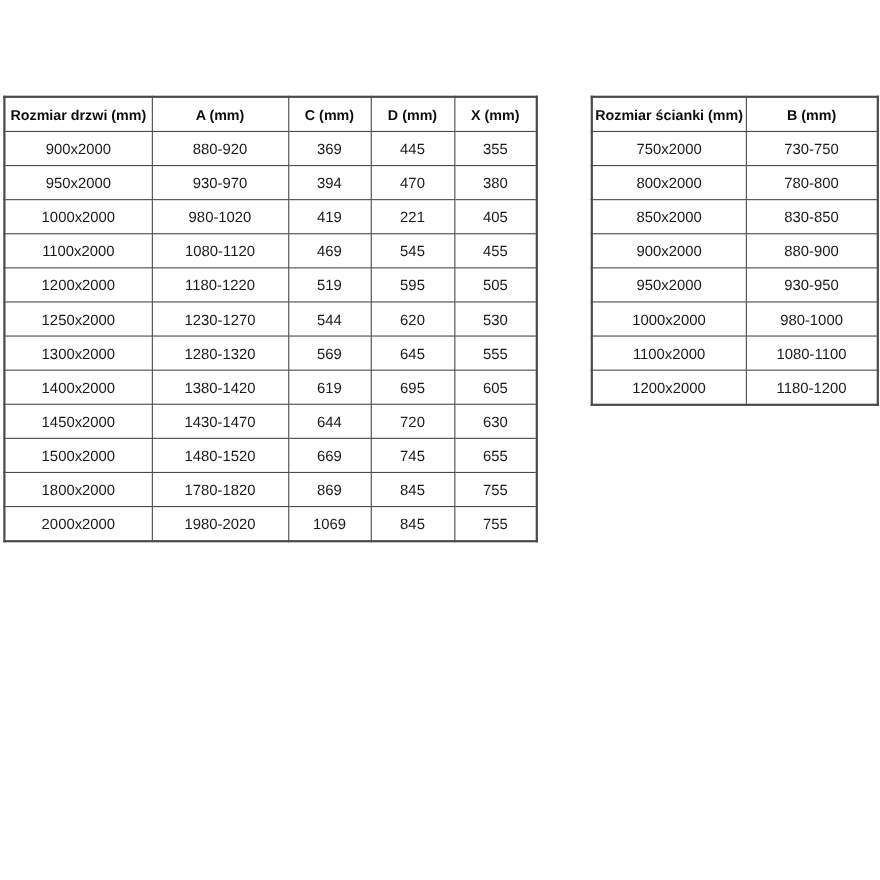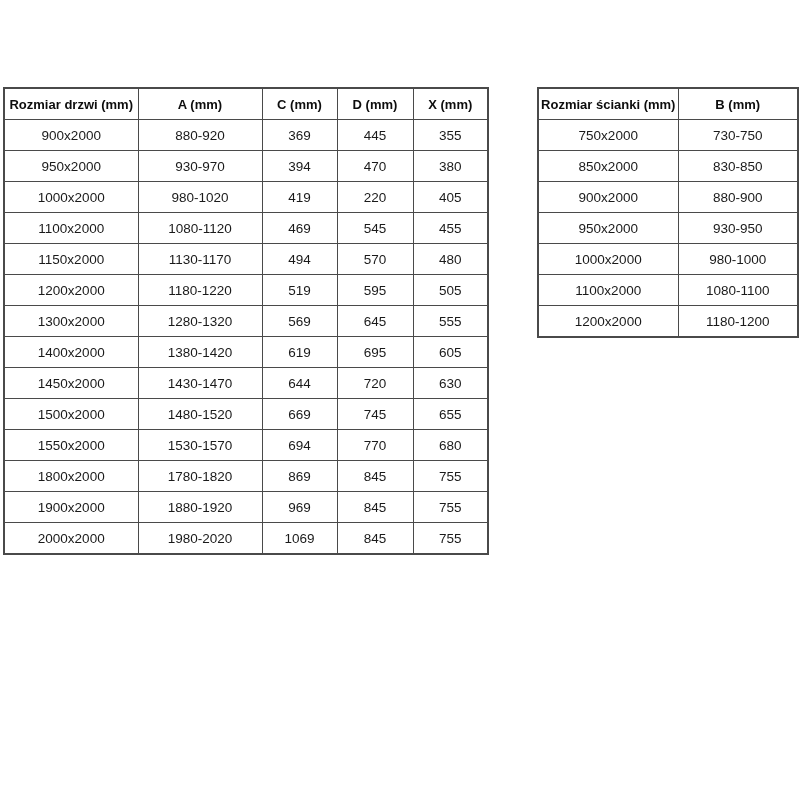--- a/index.html
+++ b/index.html
@@ -90,45 +90,45 @@
           <td>950x2000</td>
           <td>930-970</td>
           <td>394</td>
           <td>470</td>
           <td>380</td>
         </tr>
         <tr>
           <td>1000x2000</td>
           <td>980-1020</td>
           <td>419</td>
-          <td>220</td>
+          <td>221</td>
           <td>405</td>
         </tr>
         <tr>
           <td>1100x2000</td>
           <td>1080-1120</td>
           <td>469</td>
           <td>545</td>
           <td>455</td>
         </tr>
         <tr>
-          <td>1150x2000</td>
-          <td>1130-1170</td>
-          <td>494</td>
-          <td>570</td>
-          <td>480</td>
-        </tr>
-        <tr>
           <td>1200x2000</td>
           <td>1180-1220</td>
           <td>519</td>
           <td>595</td>
           <td>505</td>
         </tr>
         <tr>
+          <td>1250x2000</td>
+          <td>1230-1270</td>
+          <td>544</td>
+          <td>620</td>
+          <td>530</td>
+        </tr>
+        <tr>
           <td>1300x2000</td>
           <td>1280-1320</td>
           <td>569</td>
           <td>645</td>
           <td>555</td>
         </tr>
         <tr>
           <td>1400x2000</td>
           <td>1380-1420</td>
           <td>619</td>
@@ -143,37 +143,23 @@
           <td>630</td>
         </tr>
         <tr>
           <td>1500x2000</td>
           <td>1480-1520</td>
           <td>669</td>
           <td>745</td>
           <td>655</td>
         </tr>
         <tr>
-          <td>1550x2000</td>
-          <td>1530-1570</td>
-          <td>694</td>
-          <td>770</td>
-          <td>680</td>
-        </tr>
-        <tr>
           <td>1800x2000</td>
           <td>1780-1820</td>
           <td>869</td>
-          <td>845</td>
-          <td>755</td>
-        </tr>
-        <tr>
-          <td>1900x2000</td>
-          <td>1880-1920</td>
-          <td>969</td>
           <td>845</td>
           <td>755</td>
         </tr>
         <tr>
           <td>2000x2000</td>
           <td>1980-2020</td>
           <td>1069</td>
           <td>845</td>
           <td>755</td>
         </tr>
@@ -190,20 +176,24 @@
           <th>Rozmiar ścianki (mm)</th>
           <th>B (mm)</th>
         </tr>
       </thead>
       <tbody>
         <tr>
           <td>750x2000</td>
           <td>730-750</td>
         </tr>
         <tr>
+          <td>800x2000</td>
+          <td>780-800</td>
+        </tr>
+        <tr>
           <td>850x2000</td>
           <td>830-850</td>
         </tr>
         <tr>
           <td>900x2000</td>
           <td>880-900</td>
         </tr>
         <tr>
           <td>950x2000</td>
           <td>930-950</td>

